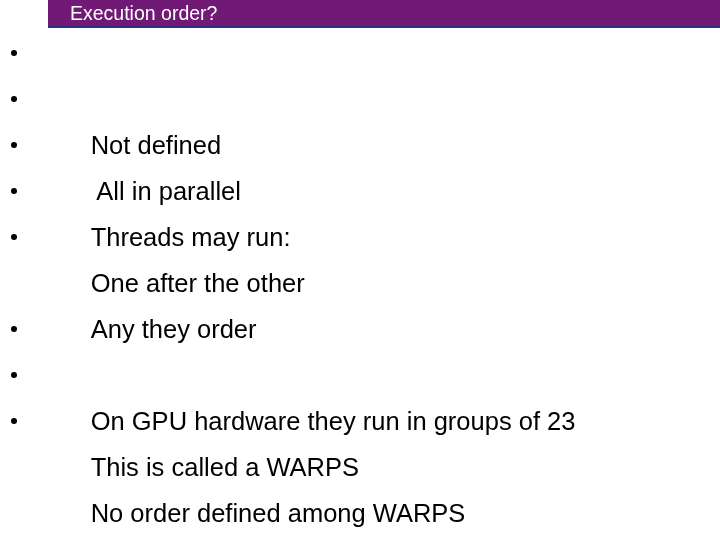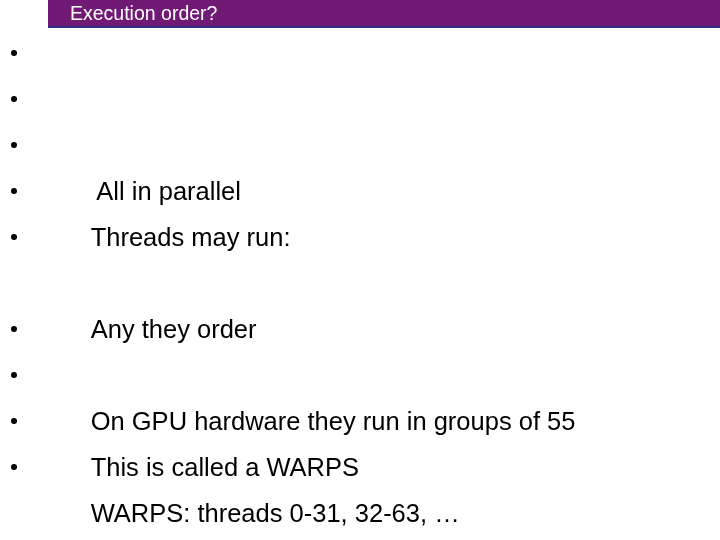--- a/index.html
+++ b/index.html
@@ -97,52 +97,50 @@
 
   <div class="title-bar">
     <div class="title-text">Execution order?</div>
   </div>
 
   <div class="content">
 
     <ul class="bullet-group">
       <li class="bullet-line">
         <span class="bullet-dot"></span>
+        <span class="bullet-text">Not defined</span>
       </li>
       <li class="bullet-line">
         <span class="bullet-dot"></span>
         <span class="bullet-text"> All in parallel</span>
       </li>
       <li class="bullet-line">
         <span class="bullet-dot"></span>
         <span class="bullet-text">Threads may run:</span>
       </li>
       <li class="bullet-line">
         <span class="bullet-dot"></span>
+        <span class="bullet-text">One after the other</span>
       </li>
       <li class="bullet-line">
         <span class="bullet-dot"></span>
         <span class="bullet-text">Any they order</span>
       </li>
     </ul>
 
     <div class="spacer-line"></div>
 
     <ul class="bullet-group">
       <li class="bullet-line">
         <span class="bullet-dot"></span>
-        <span class="bullet-text">On GPU hardware they run in groups of 55</span>
+        <span class="bullet-text">On GPU hardware they run in groups of 23</span>
       </li>
       <li class="bullet-line">
         <span class="bullet-dot"></span>
         <span class="bullet-text">This is called a WARPS</span>
-      </li>
-      <li class="bullet-line">
-        <span class="bullet-dot"></span>
-        <span class="bullet-text">WARPS: threads 0-31, 32-63, …</span>
       </li>
       <li class="bullet-line">
         <span class="bullet-dot"></span>
         <span class="bullet-text">No order defined among WARPS</span>
       </li>
     </ul>
 
   </div>
 </div>
 

